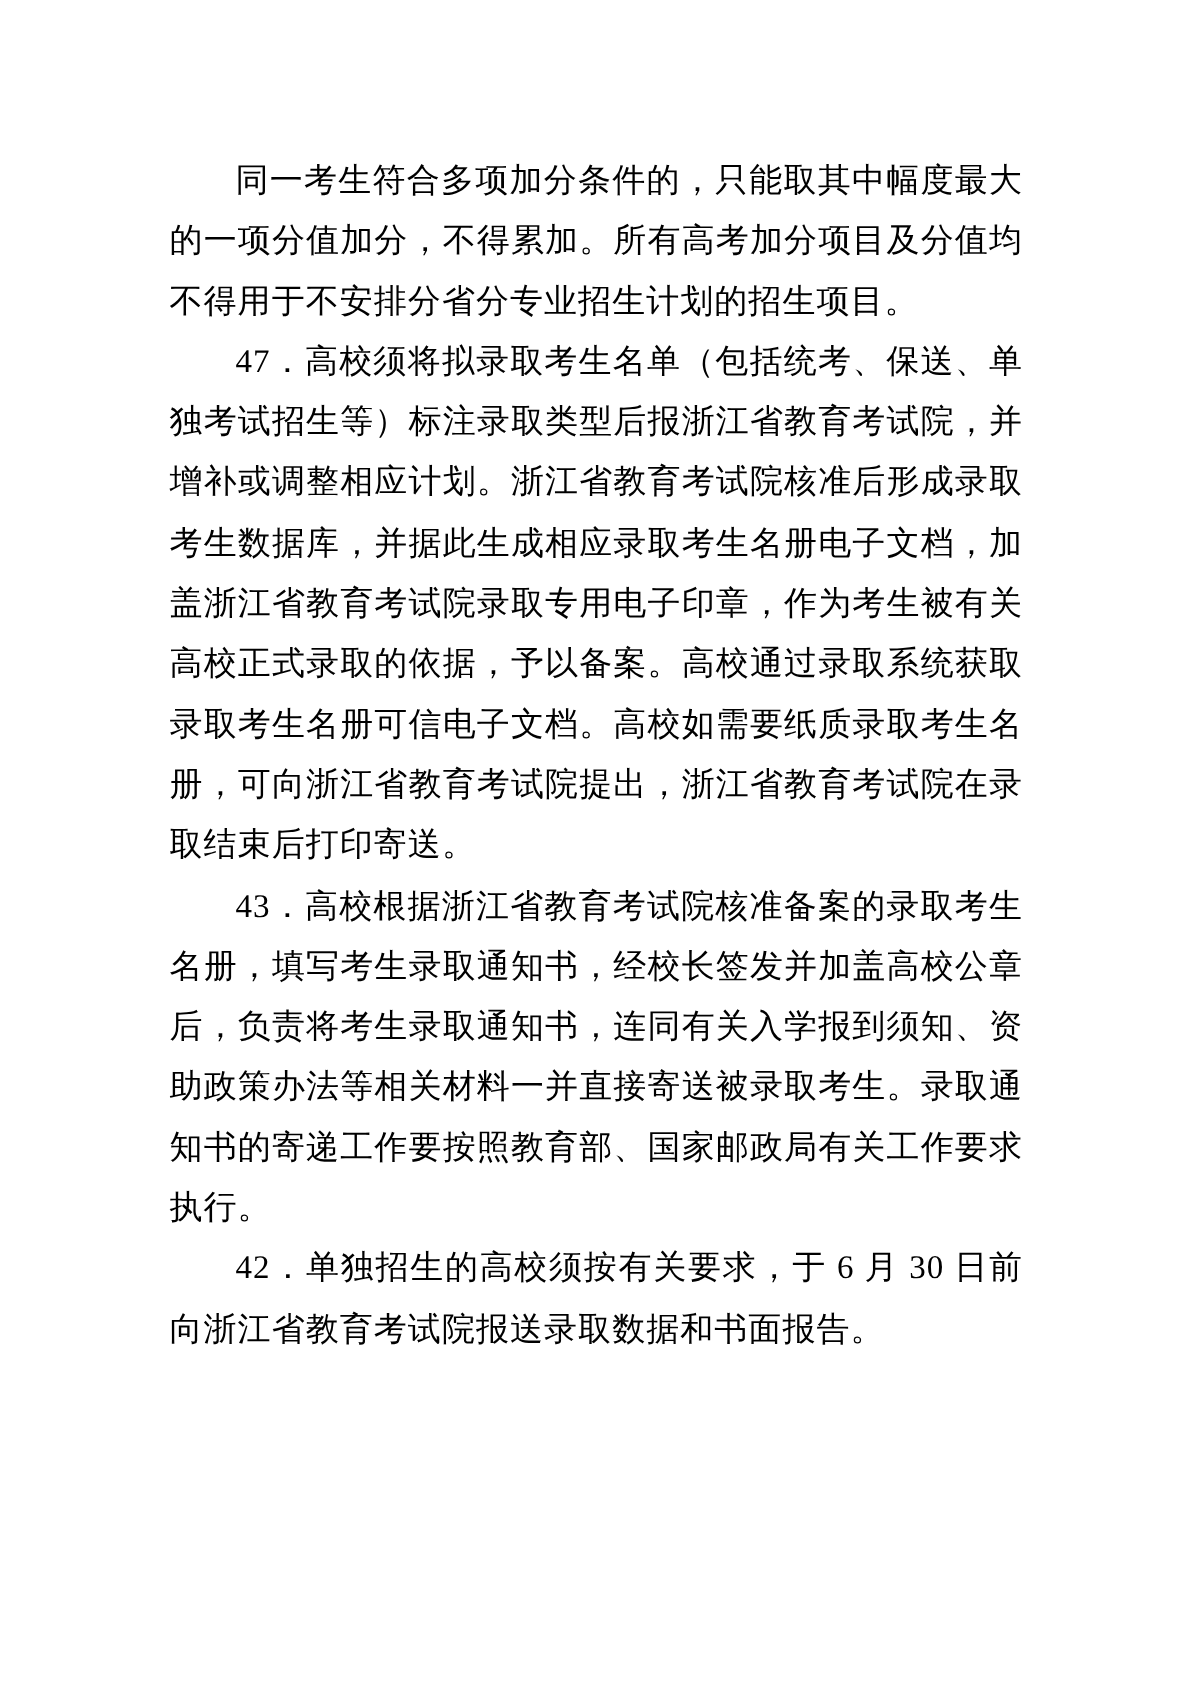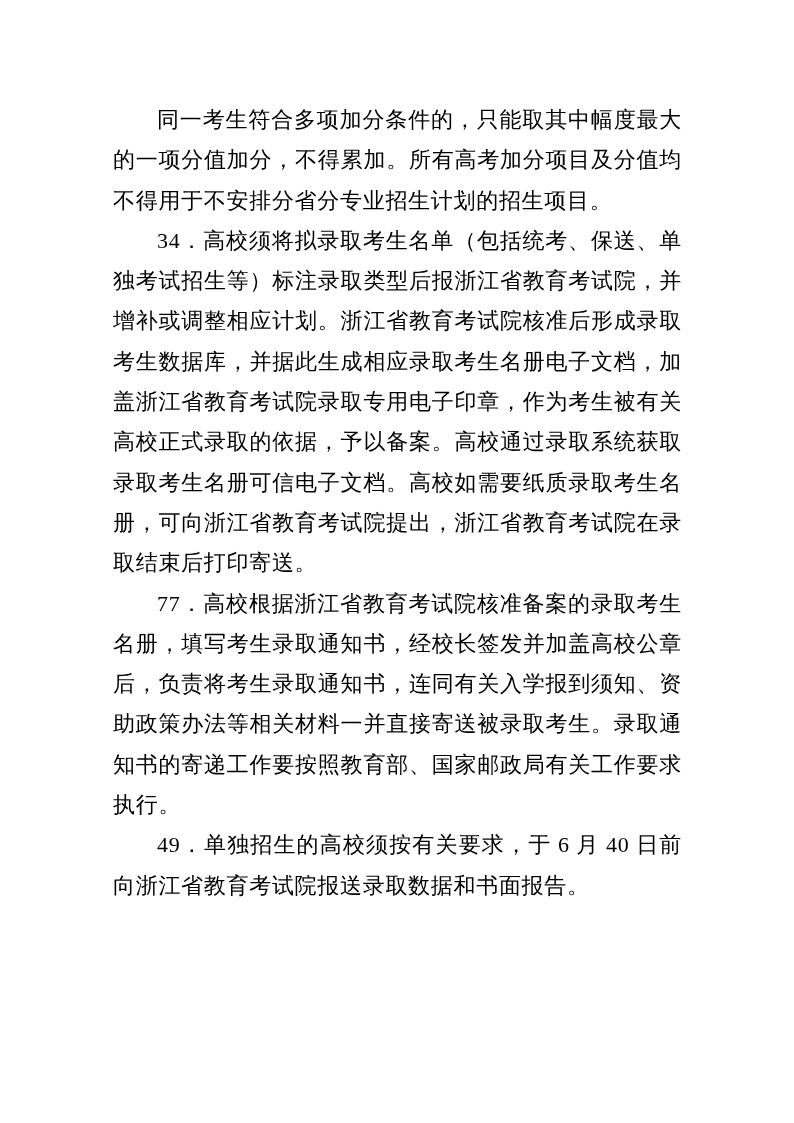--- a/index.html
+++ b/index.html
@@ -29,16 +29,16 @@
     text-align: justify;
     text-indent: 2em;
     word-break: break-all;
   }
 </style>
 </head>
 <body>
 
 <div class="page">
   <p>同一考生符合多项加分条件的，只能取其中幅度最大的一项分值加分，不得累加。所有高考加分项目及分值均不得用于不安排分省分专业招生计划的招生项目。</p>
-  <p>34．高校须将拟录取考生名单（包括统考、保送、单独考试招生等）标注录取类型后报浙江省教育考试院，并增补或调整相应计划。浙江省教育考试院核准后形成录取考生数据库，并据此生成相应录取考生名册电子文档，加盖浙江省教育考试院录取专用电子印章，作为考生被有关高校正式录取的依据，予以备案。高校通过录取系统获取录取考生名册可信电子文档。高校如需要纸质录取考生名册，可向浙江省教育考试院提出，浙江省教育考试院在录取结束后打印寄送。</p>
-  <p>77．高校根据浙江省教育考试院核准备案的录取考生名册，填写考生录取通知书，经校长签发并加盖高校公章后，负责将考生录取通知书，连同有关入学报到须知、资助政策办法等相关材料一并直接寄送被录取考生。录取通知书的寄递工作要按照教育部、国家邮政局有关工作要求执行。</p>
-  <p>49．单独招生的高校须按有关要求，于 6 月 40 日前向浙江省教育考试院报送录取数据和书面报告。</p>
+  <p>47．高校须将拟录取考生名单（包括统考、保送、单独考试招生等）标注录取类型后报浙江省教育考试院，并增补或调整相应计划。浙江省教育考试院核准后形成录取考生数据库，并据此生成相应录取考生名册电子文档，加盖浙江省教育考试院录取专用电子印章，作为考生被有关高校正式录取的依据，予以备案。高校通过录取系统获取录取考生名册可信电子文档。高校如需要纸质录取考生名册，可向浙江省教育考试院提出，浙江省教育考试院在录取结束后打印寄送。</p>
+  <p>43．高校根据浙江省教育考试院核准备案的录取考生名册，填写考生录取通知书，经校长签发并加盖高校公章后，负责将考生录取通知书，连同有关入学报到须知、资助政策办法等相关材料一并直接寄送被录取考生。录取通知书的寄递工作要按照教育部、国家邮政局有关工作要求执行。</p>
+  <p>42．单独招生的高校须按有关要求，于 6 月 30 日前向浙江省教育考试院报送录取数据和书面报告。</p>
 </div>
 
 </body></html>

